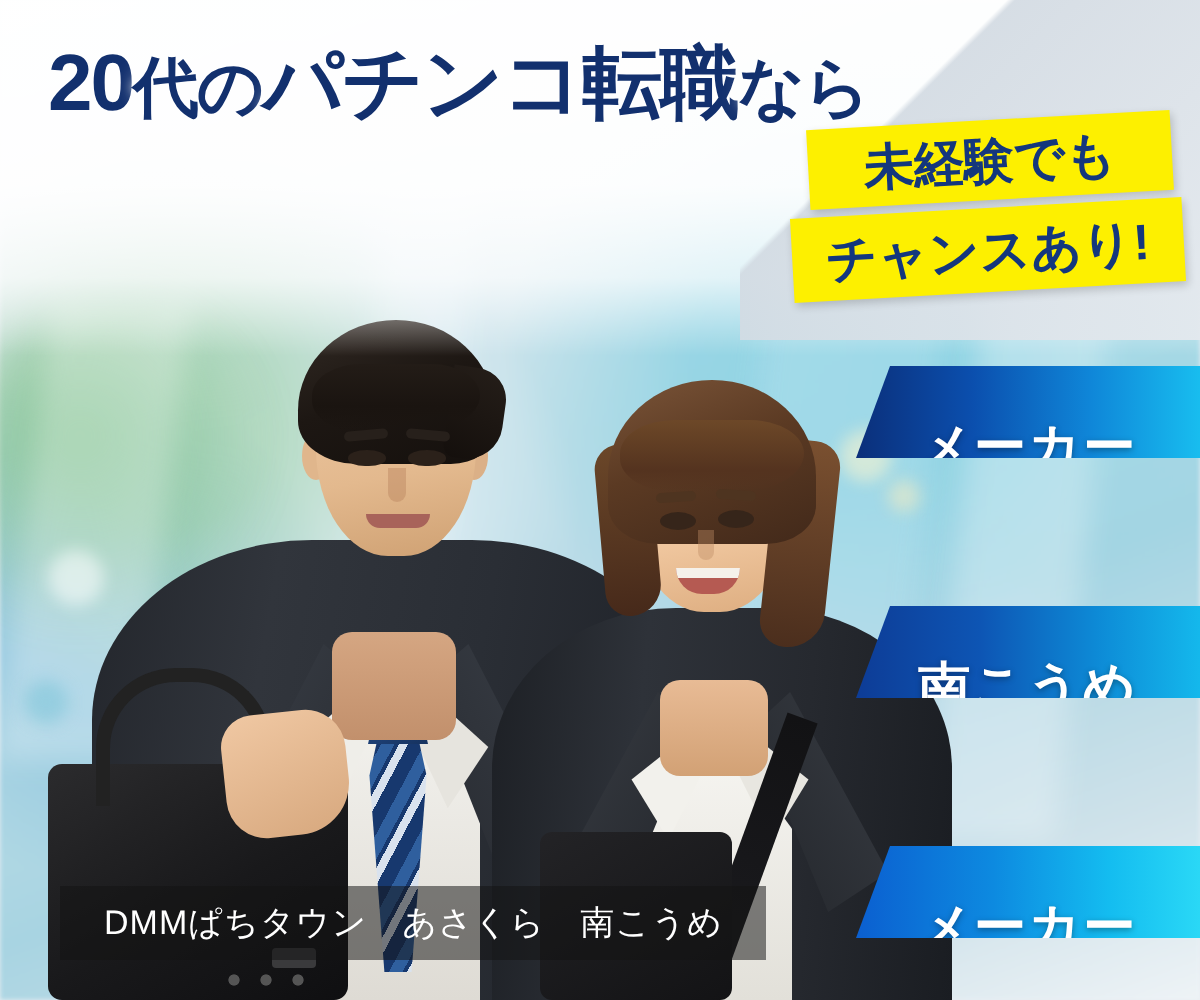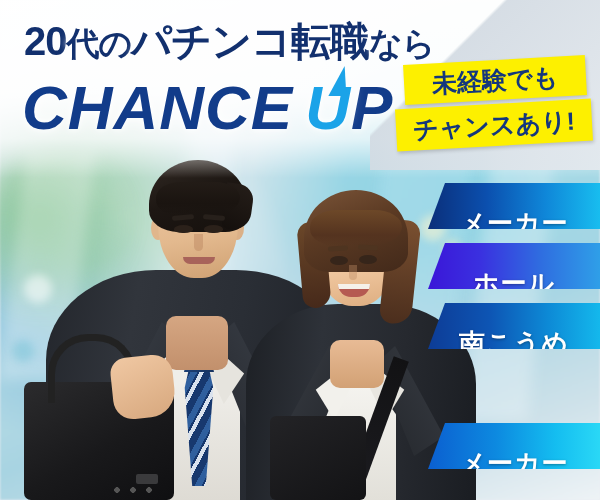--- a/index.html
+++ b/index.html
@@ -358,32 +358,29 @@
         <div class="w-teeth"></div>
       </div>
     <div class="w-bag"></div>
   </div>
 
   <div class="top-wash"></div>
   <div class="top-diag"></div>
 
   <div class="headline"><span>20</span><span class="small">代の</span><span>パチンコ転職</span><span class="tail">なら</span></div>
 
-  <div class="logo"><span>CHANCE</span><span class="up"><span class="u">U</span><span class="arrow"></span><span>P</span></span></div>
 
   <div class="badge badge1">未経験でも</div>
   <div class="badge badge2">チャンスあり!</div>
 
   <div class="cat cat1">
       <span class="lbl">メーカー</span>
-    </div>
-  <div class="cat cat2">
-      <span class="lbl">ホール</span>
     </div>
   <div class="cat cat3">
       <span class="lbl">南こうめ</span>
     </div>
   <div class="cat cat5">
       <span class="lbl">メーカー</span>
     </div>
 
+  <div class="caption">DMMぱちタウン　あさくら　南こうめ</div>
 
 </div>
 
 </body></html>

